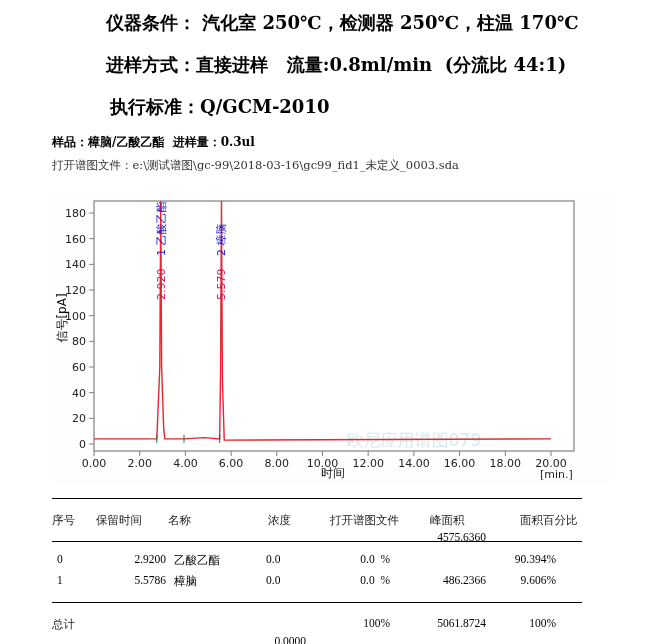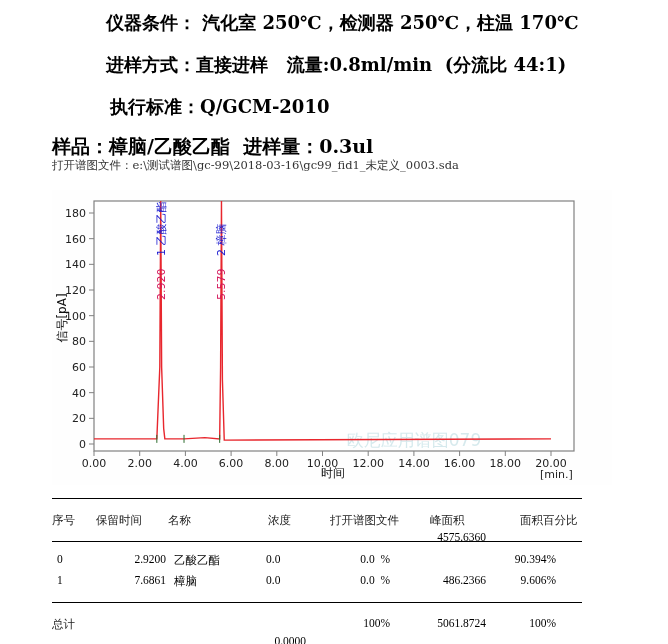--- a/index.html
+++ b/index.html
@@ -1,18 +1,18 @@
 <!DOCTYPE html>
 <html><head>
 <meta charset="utf-8">
 <style>
   html, body { margin:0; padding:0; background:#ffffff; }
   body { width:668px; height:644px; position:relative; overflow:hidden; font-family:"DejaVu Serif","Liberation Serif",serif; color:#000; }
   .cond { position:absolute; font-weight:bold; font-size:18px; white-space:pre; letter-spacing:0; }
-  .sample { position:absolute; left:52px; top:134px; font-weight:bold; font-size:19px; white-space:pre;text-align:center; }
+  .sample { position:absolute; left:52px; top:134px; font-weight:bold; font-size:12px; white-space:pre;text-align:center; }
   .filepath { position:absolute; left:52px; top:158px; font-size:11.5px; color:#333; white-space:pre; }
   .chart-wrap { position:absolute; left:0; top:180px; width:668px; height:310px; }
   svg text { font-family:"DejaVu Sans","Liberation Sans",sans-serif; }
   .hr { position:absolute; left:52px; width:530px; height:1px; background:#000; }
   .tcell { position:absolute; font-size:11.5px; white-space:pre; }
   .hdr { font-family:"DejaVu Sans","Liberation Sans",sans-serif; color:#222; }
   .mono { font-family:"Liberation Serif","DejaVu Serif",serif; }
 </style>
 </head>
 <body>
@@ -116,21 +116,21 @@
       <div class="tcell mono" style="left: 57px; width: 20px; text-align: left; top: 553px;">0</div>
       <div class="tcell mono" style="left: 96px; width: 70px; text-align: right; top: 553px;">2.9200</div>
       <div class="tcell mono" style="left: 174px; width: 80px; text-align: left; top: 553px;">乙酸乙酯</div>
       <div class="tcell mono" style="left: 266px; width: 40px; text-align: left; top: 553px;">0.0</div>
       <div class="tcell mono" style="left: 330px; width: 60px; text-align: right; top: 553px;">0.0  %</div>
       <div class="tcell mono" style="left: 400px; width: 86px; text-align: right; top: 531px;">4575.6360</div>
       <div class="tcell mono" style="left: 500px; width: 56px; text-align: right; top: 553px;">90.394%</div>
     </div>
     <div>
       <div class="tcell mono" style="left: 57px; width: 20px; text-align: left; top: 574px;">1</div>
-      <div class="tcell mono" style="left: 96px; width: 70px; text-align: right; top: 574px;">7.6861</div>
+      <div class="tcell mono" style="left: 96px; width: 70px; text-align: right; top: 574px;">5.5786</div>
       <div class="tcell mono" style="left: 174px; width: 80px; text-align: left; top: 574px;">樟脑</div>
       <div class="tcell mono" style="left: 266px; width: 40px; text-align: left; top: 574px;">0.0</div>
       <div class="tcell mono" style="left: 330px; width: 60px; text-align: right; top: 574px;">0.0  %</div>
       <div class="tcell mono" style="left: 400px; width: 86px; text-align: right; top: 574px;">486.2366</div>
       <div class="tcell mono" style="left: 500px; width: 56px; text-align: right; top: 574px;">9.606%</div>
     </div>
   </div>
 <div class="hr" style="top:602px;"></div>
 <div id="tfoot">
     <div class="tcell hdr" style="left: 52px; width: 40px; text-align: left; top: 617px;">总计</div>

